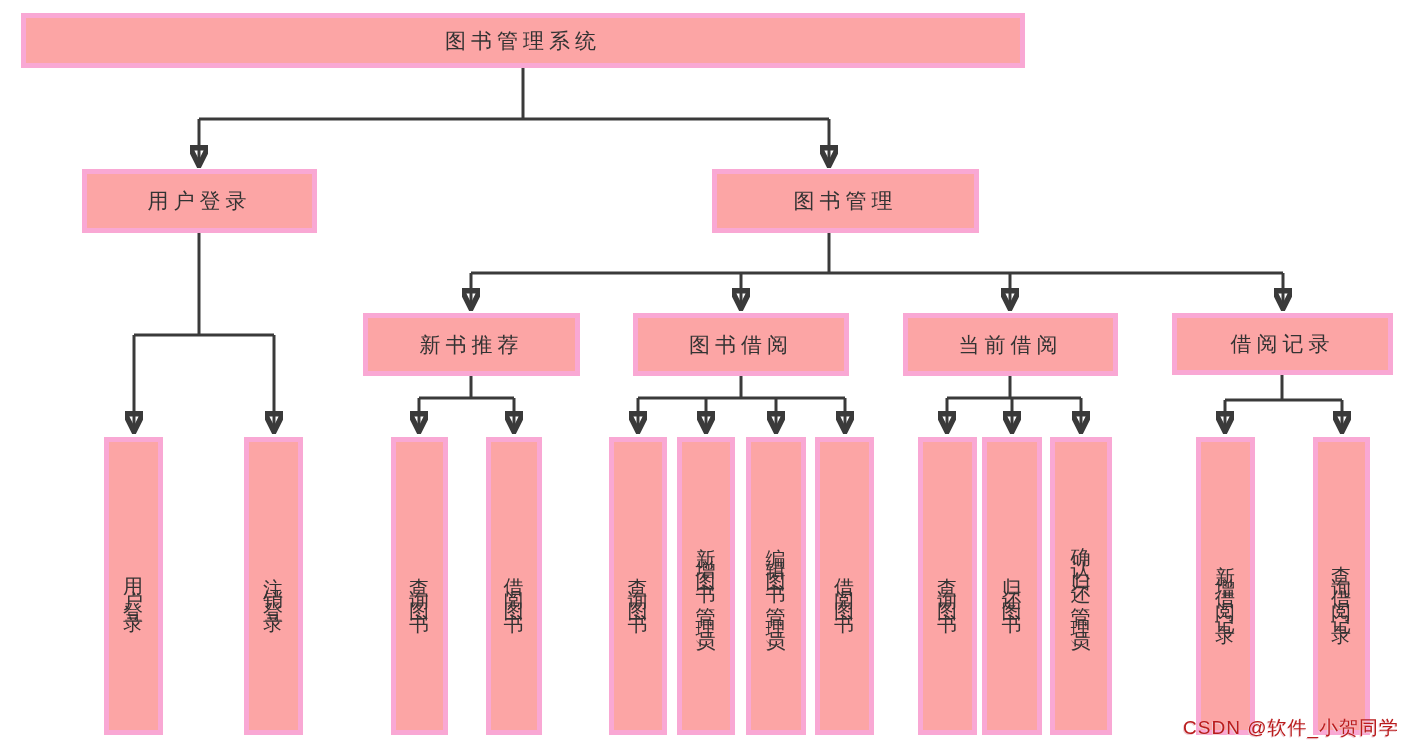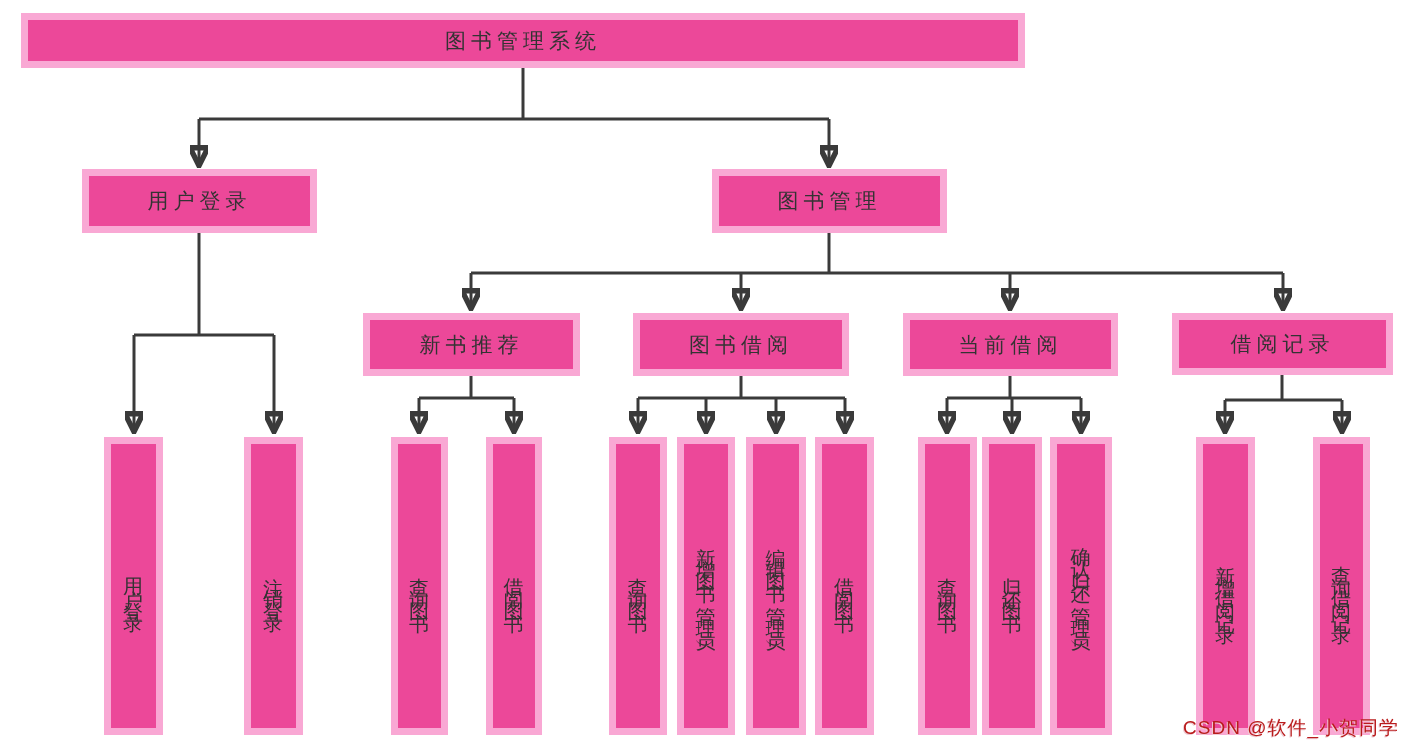--- a/index.html
+++ b/index.html
@@ -5,22 +5,22 @@
   html,body{margin:0;padding:0;}
   body{
     width:1405px;height:747px;position:relative;background:#ffffff;
     font-family:"Liberation Sans","DejaVu Sans",sans-serif;
     color:#333333;overflow:hidden;
   }
   #stage{position:absolute;inset:0;width:1405px;height:747px;}
   svg.wires{position:absolute;left:0;top:0;width:1405px;height:747px;}
   svg.wires path{stroke:#3a3a3a;stroke-width:3;fill:none;}
   .box{
-    position:absolute;box-sizing:border-box;background:#ec4899;
-    border:7px solid #f9a8d4;display:flex;align-items:center;justify-content:center;
+    position:absolute;box-sizing:border-box;background:#fca5a5;
+    border:5px solid #f9a8d4;display:flex;align-items:center;justify-content:center;
     color:#333333;
   }
   .hbox{font-size:21px;letter-spacing:5px;font-weight:500;}
   .vbox{
     top:437px;height:298px;
     writing-mode:vertical-rl;text-orientation:mixed;
     font-size:20px;letter-spacing:12px;font-weight:500;
     line-height:1;
   }
   .watermark{
@@ -79,21 +79,21 @@
 
     <path d="M1282 375 V400"></path>
     <path d="M1225 400 H1342"></path>
     <path d="M1225 400 V429" marker-end="url(#arrow)"></path>
     <path d="M1342 400 V429" marker-end="url(#arrow)"></path>
   </svg>
 
   <div class="box hbox" style="left:21px;top:13px;width:1004px;height:55px">图书管理系统</div>
 
   <div class="box hbox" style="left:82px;top:169px;width:235px;height:64px">用户登录</div>
-  <div class="box hbox" style="left:712px;top:169px;width:235px;height:64px">图书管理</div>
+  <div class="box hbox" style="left:712px;top:169px;width:267px;height:64px">图书管理</div>
 
   <div class="box hbox" style="left:363px;top:313px;width:217px;height:63px">新书推荐</div>
   <div class="box hbox" style="left:633px;top:313px;width:216px;height:63px">图书借阅</div>
   <div class="box hbox" style="left:1172px;top:313px;width:221px;height:62px">借阅记录</div>
   <div class="box hbox" style="left:903px;top:313px;width:215px;height:63px">当前借阅</div>
 
   <div class="box vbox" style="left:104px;width:59px">用户登录</div>
   <div class="box vbox" style="left:244px;width:59px">注销登录</div>
 
   <div class="box vbox" style="left:391px;width:57px">查询图书</div>

